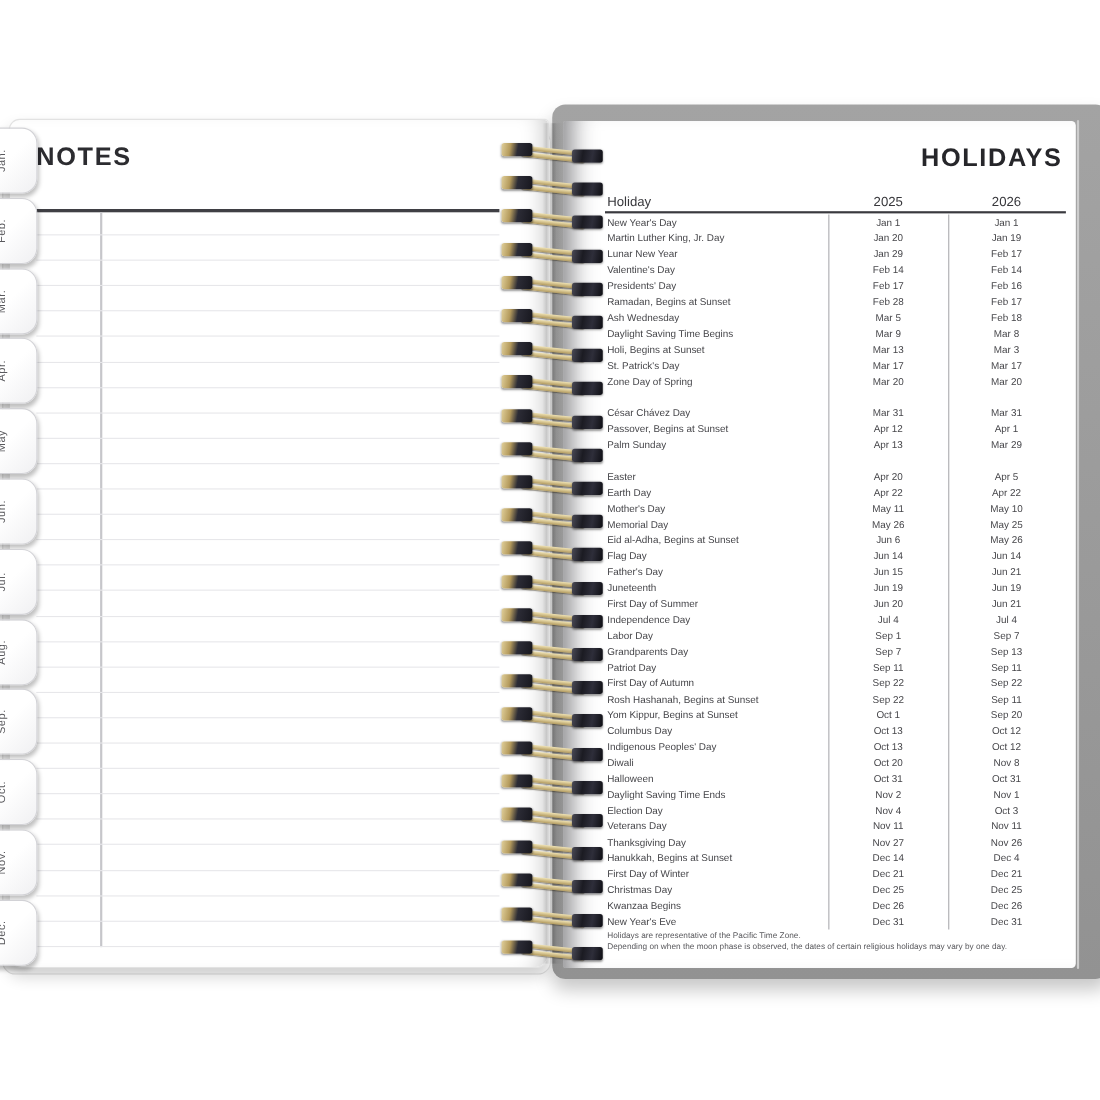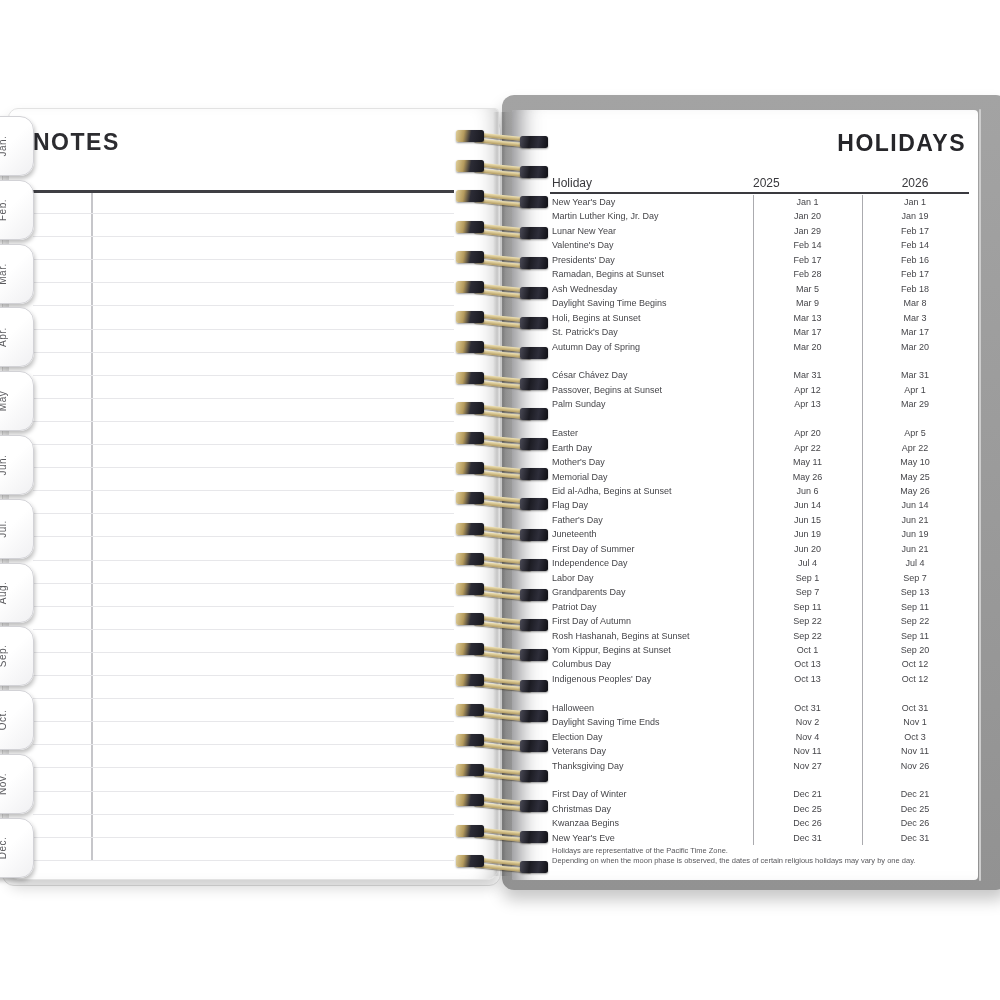--- a/index.html
+++ b/index.html
@@ -83,21 +83,21 @@
   .margin-line { position:absolute; left:82px; top:84px; width:2px; height:668px; background:#c6c6ca; }
   .ruled-line { position:absolute; left:24px; width:421px; height:1px; background:#e7e7ea; }
 
   
   .holidays-title {
     position:absolute; right:12px; top:20px;
     font-size:23px; font-weight:bold; letter-spacing:1.5px; color:#26262a;
   }
   .tbl-header { position:absolute; top:66px; font-size:12px; color:#38383c; }
   .th-holiday { left:40px; }
-  .th-2025 { left:241px; width:109px; }
+  .th-2025 { left:241px; width:109px; text-align:center; }
   .th-2026 { left:350px; width:106px; text-align:center; }
   .tbl-rule { position:absolute; left:38px; top:82px; width:419px; height:2px; background:#3a3a3f; }
   .col-sep { position:absolute; top:85px; width:1px; height:650px; background:#ababaf; }
   .sep-1 { left:241px; } .sep-2 { left:350px; }
   .hrow { position:absolute; left:40px; width:417px; height:14.45px; }
   .hrow span { position:absolute; top:1px; font-size:9px; color:#46464a; white-space:nowrap; }
   .hrow .name { left:0; }
   .hrow .d25 { left:201px; width:109px; text-align:center; }
   .hrow .d26 { left:310px; width:106px; text-align:center; }
   .footnote { position:absolute; left:40px; font-size:7.5px; color:#58585c; white-space:nowrap; }
@@ -243,21 +243,21 @@
     <span class="name">Holi, Begins at Sunset</span>
     <span class="d25">Mar 13</span>
     <span class="d26">Mar 3</span>
   </div>
       <div class="hrow" style="top: 216.05px;">
     <span class="name">St. Patrick's Day</span>
     <span class="d25">Mar 17</span>
     <span class="d26">Mar 17</span>
   </div>
       <div class="hrow" style="top: 230.5px;">
-    <span class="name">Autumn Day of Spring</span>
+    <span class="name">Zone Day of Spring</span>
     <span class="d25">Mar 20</span>
     <span class="d26">Mar 20</span>
   </div>
       <div class="hrow" style="top: 259.4px;">
     <span class="name">César Chávez Day</span>
     <span class="d25">Mar 31</span>
     <span class="d26">Mar 31</span>
   </div>
       <div class="hrow" style="top: 273.85px;">
     <span class="name">Passover, Begins at Sunset</span>
@@ -352,20 +352,25 @@
       <div class="hrow" style="top: 548.4px;">
     <span class="name">Columbus Day</span>
     <span class="d25">Oct 13</span>
     <span class="d26">Oct 12</span>
   </div>
       <div class="hrow" style="top: 562.85px;">
     <span class="name">Indigenous Peoples' Day</span>
     <span class="d25">Oct 13</span>
     <span class="d26">Oct 12</span>
   </div>
+      <div class="hrow" style="top: 577.3px;">
+    <span class="name">Diwali</span>
+    <span class="d25">Oct 20</span>
+    <span class="d26">Nov 8</span>
+  </div>
       <div class="hrow" style="top: 591.75px;">
     <span class="name">Halloween</span>
     <span class="d25">Oct 31</span>
     <span class="d26">Oct 31</span>
   </div>
       <div class="hrow" style="top: 606.2px;">
     <span class="name">Daylight Saving Time Ends</span>
     <span class="d25">Nov 2</span>
     <span class="d26">Nov 1</span>
   </div>
@@ -377,20 +382,25 @@
       <div class="hrow" style="top: 635.1px;">
     <span class="name">Veterans Day</span>
     <span class="d25">Nov 11</span>
     <span class="d26">Nov 11</span>
   </div>
       <div class="hrow" style="top: 649.55px;">
     <span class="name">Thanksgiving Day</span>
     <span class="d25">Nov 27</span>
     <span class="d26">Nov 26</span>
   </div>
+      <div class="hrow" style="top: 664px;">
+    <span class="name">Hanukkah, Begins at Sunset</span>
+    <span class="d25">Dec 14</span>
+    <span class="d26">Dec 4</span>
+  </div>
       <div class="hrow" style="top: 678.45px;">
     <span class="name">First Day of Winter</span>
     <span class="d25">Dec 21</span>
     <span class="d26">Dec 21</span>
   </div>
       <div class="hrow" style="top: 692.9px;">
     <span class="name">Christmas Day</span>
     <span class="d25">Dec 25</span>
     <span class="d26">Dec 25</span>
   </div>

